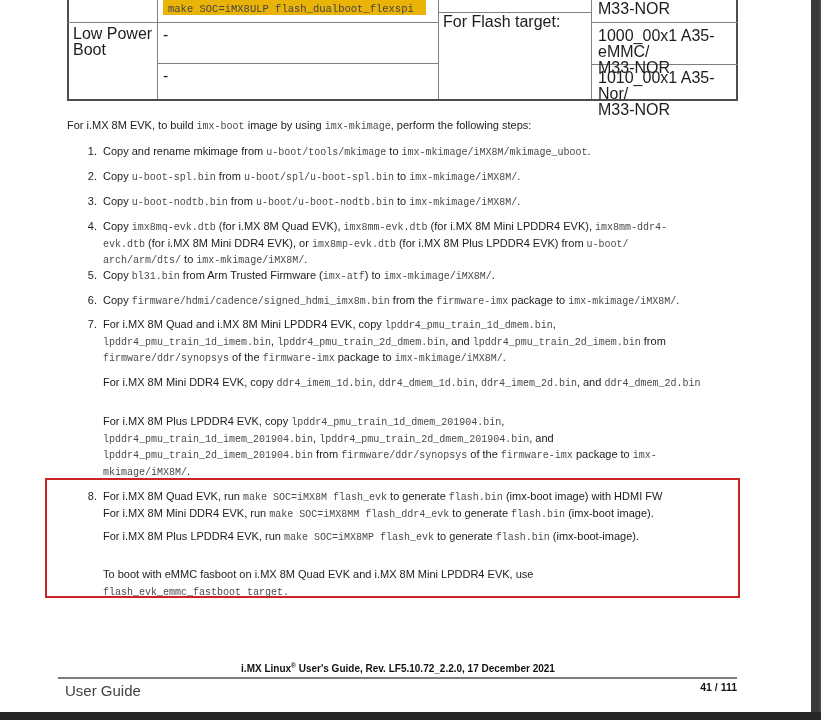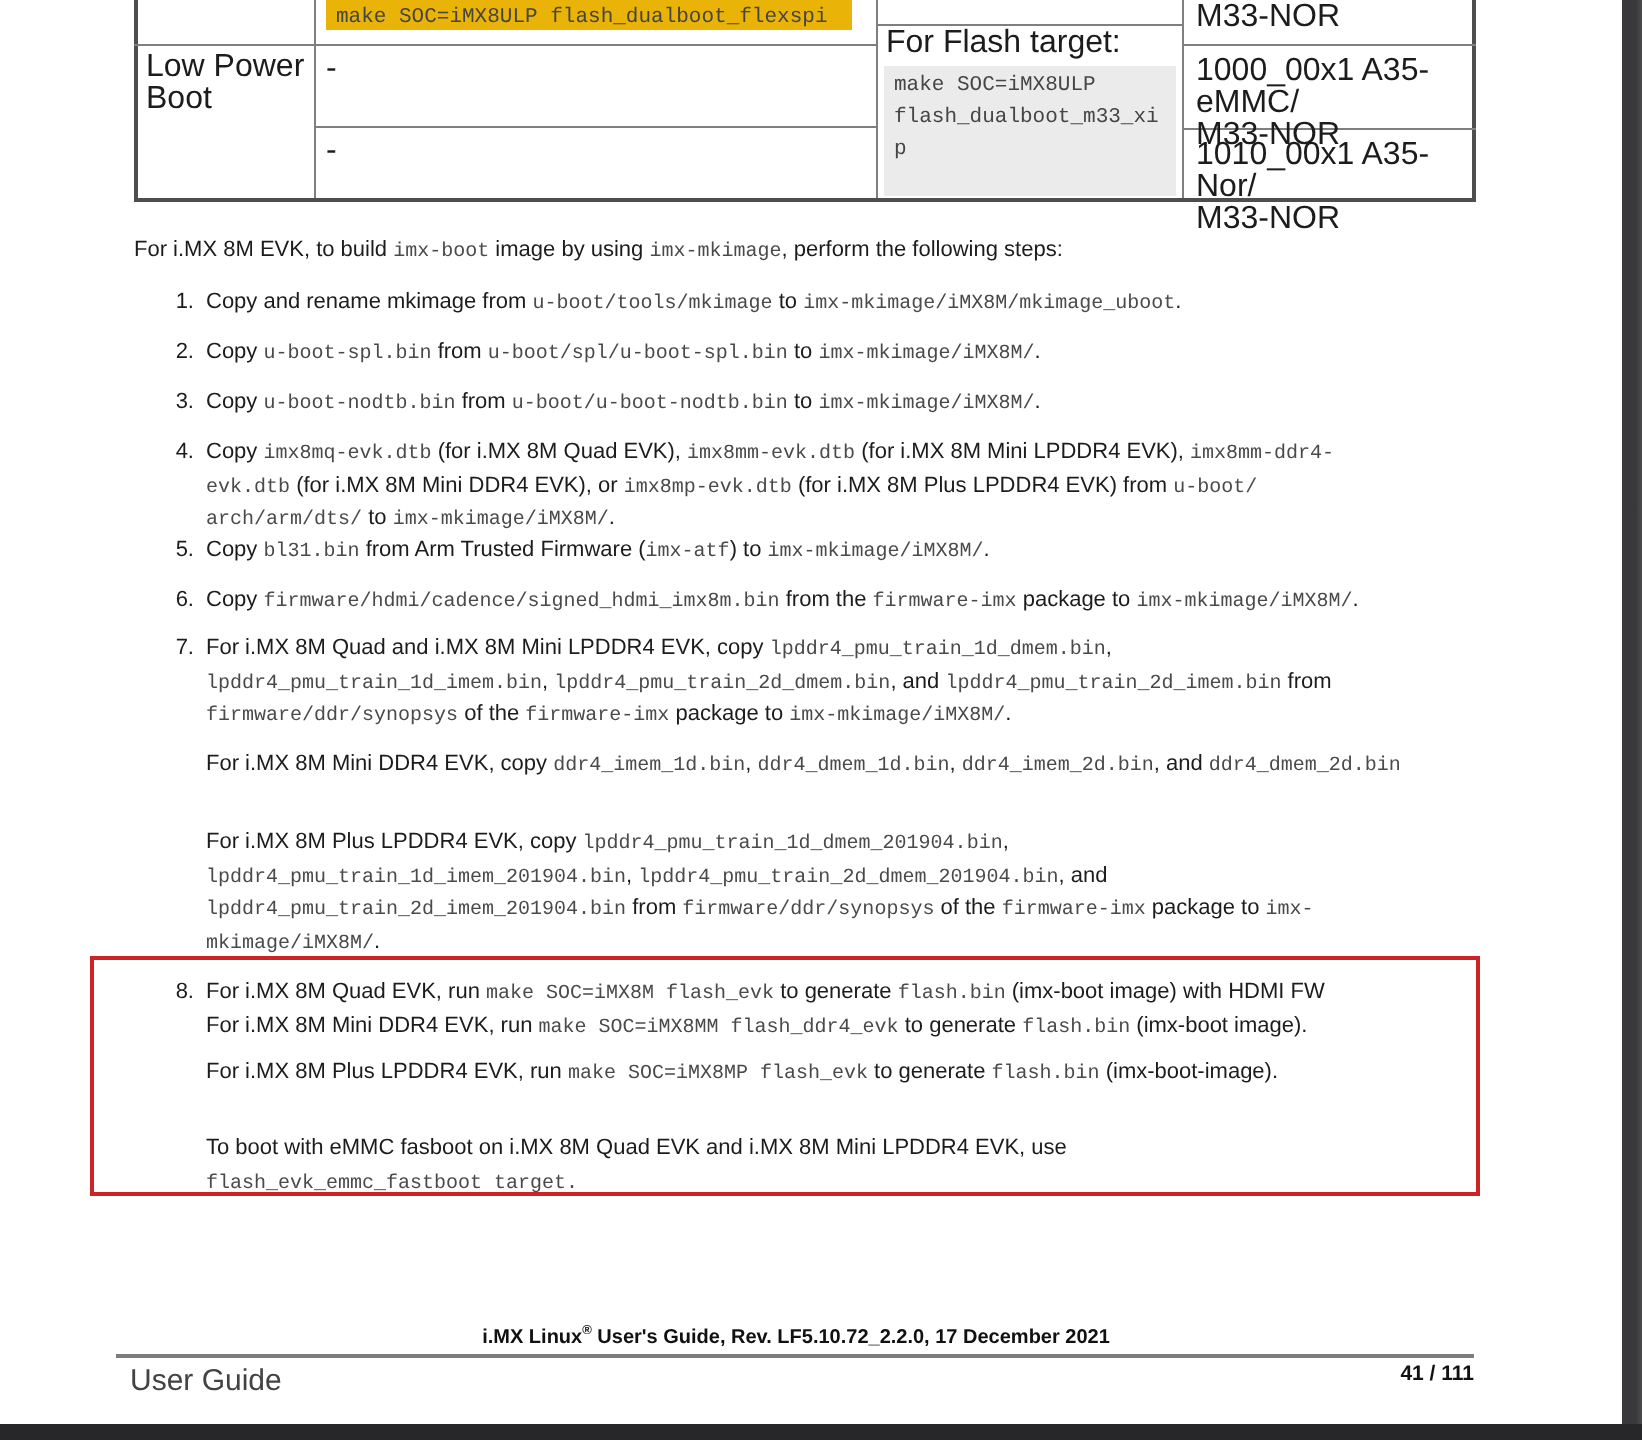--- a/index.html
+++ b/index.html
@@ -67,23 +67,20 @@
     <div class="hline" style="left:524px;top:64px;width:147px;"></div>
     <div class="hline outer" style="left:0;top:99px;width:671px;"></div>
 
     <div class="codebox" style="left: 96px; top: 0px; width: 263px; height: 15px; background: #eab308;">
       <div class="code" style="padding-top:1px;">make SOC=iMX8ULP flash_dualboot_flexspi</div>
     </div>
     <div class="cell" style="left:6px;top:26px;width:82px;">Low Power<br>Boot</div>
     <div class="cell" style="left:96px;top:27px;">-</div>
     <div class="cell" style="left:96px;top:68px;">-</div>
     <div class="cell" style="left:376px;top:14px;">For Flash target:</div>
-    <div class="codebox" style="left: 375px; top: 33px; width: 146px; height: 65px; background: rgb(235, 235, 235);">
-      <div class="code">make SOC=iMX8ULP<br>flash_dualboot_m33_xi<br>p</div>
-    </div>
     <div class="cell" style="left:531px;top:1px;width:138px;">M33-NOR</div>
     <div class="cell" style="left:531px;top:28px;width:138px;">1000_00x1 A35-eMMC/<br>M33-NOR</div>
     <div class="cell" style="left:531px;top:70px;width:138px;">1010_00x1 A35-Nor/<br>M33-NOR</div>
   </div>
 
   <div class="callout" style="border-color: rgb(204, 35, 39);"></div>
 
   <div class="docbody">
       <div class="block" style="top: 117px;">
         <div class="txt">

